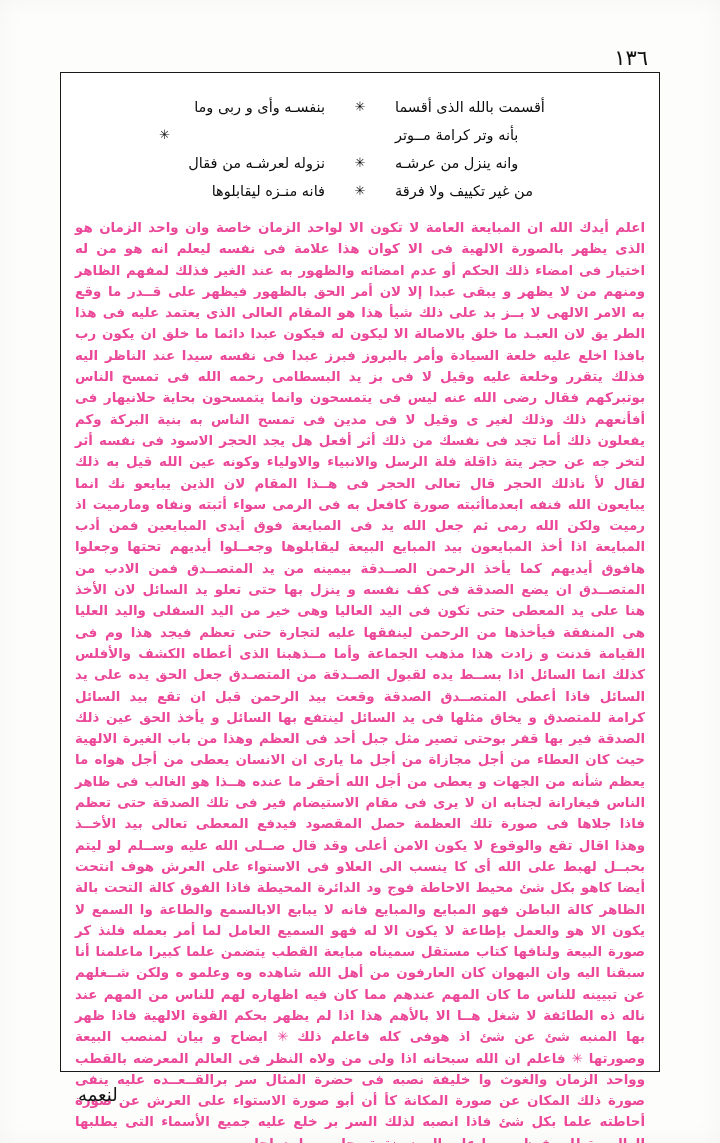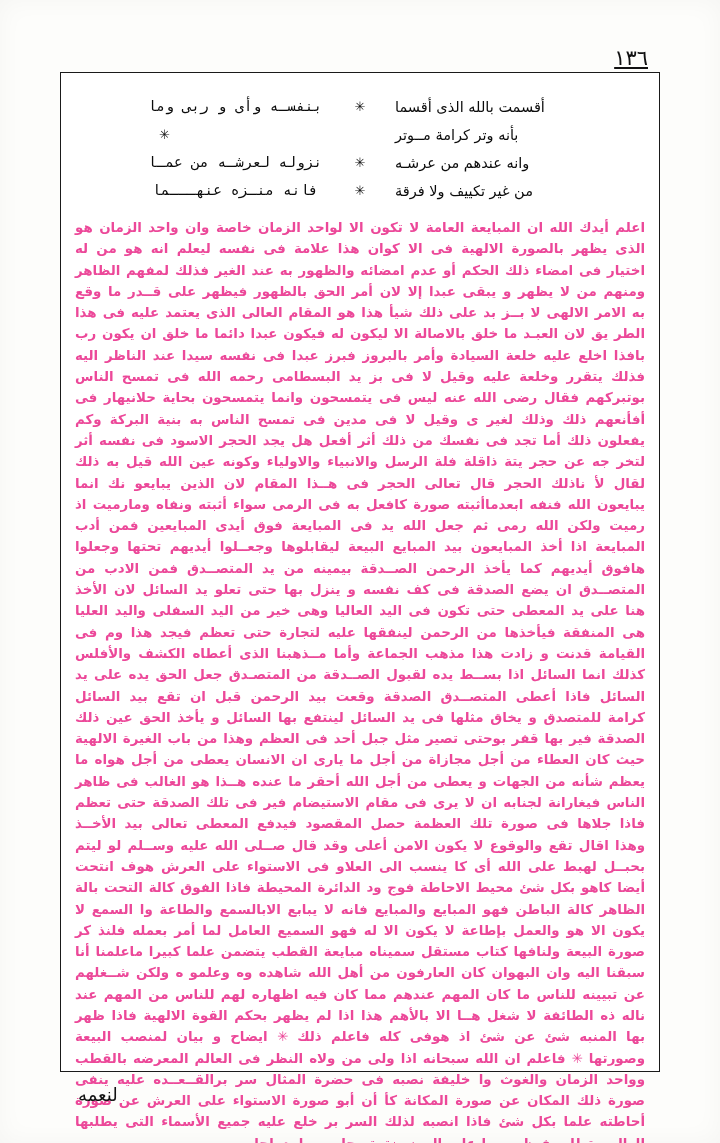--- a/index.html
+++ b/index.html
@@ -27,21 +27,20 @@
   
   .page-number {
     position: absolute;
     top: 46px;
     right: 72px;
     font-size: 21px;
     letter-spacing: 1px;
     direction: rtl;
     font-family: "DejaVu Sans", sans-serif;
     color: #111;
-    text-decoration: underline;
   }
 
   
   .text-frame {
     position: absolute;
     left: 60px;
     top: 72px;
     width: 600px;
     height: 1000px;
     border: 1.6px solid #1a1a1a;
@@ -74,21 +73,21 @@
     line-height: 24px;
     margin-bottom: 4px;
     white-space: nowrap;
     font-family: "DejaVu Sans", sans-serif;
   }
   .hemistich {
     flex: 0 0 auto;
     min-width: 180px;
   }
   .hemistich.first { text-align: left; }
-  .hemistich.second { text-align: center; font-family: Liberation Mono, monospace; }
+  .hemistich.second { text-align: right; }
   .sep {
     flex: 0 0 auto;
     padding: 0 14px;
     font-size: 13px;
     color: #111;
   }
 
   
   .body-text {
     margin-top: 14px;
@@ -143,29 +142,29 @@
           <span class="sep">✳</span>
           <span class="hemistich second">بنفسـه   وأى و ربى وما</span>
         </div>
 
         <div class="verse-line">
           <span class="hemistich first">بأنه  وتر كرامة مــوتر</span>
           <span class="sep">✳</span>
         </div>
 
         <div class="verse-line">
-          <span class="hemistich first">وانه عندهم من عرشـه</span>
+          <span class="hemistich first">وانه ينزل من عرشـه</span>
           <span class="sep">✳</span>
-          <span class="hemistich second">نزوله لعرشـه من عمـا</span>
+          <span class="hemistich second">نزوله لعرشـه من فقال</span>
         </div>
 
         <div class="verse-line">
           <span class="hemistich first">من غير تكييف ولا فرقة</span>
           <span class="sep">✳</span>
-          <span class="hemistich second">فانه  منـزه  عنهـــما</span>
+          <span class="hemistich second">فانه  منـزه  ليقابلوها</span>
         </div>
 
       </div>
 
       <div class="body-text">
         <p>اعلم أيدك الله ان المبايعة العامة لا تكون الا لواحد الزمان خاصة وان واحد الزمان هو الذى يظهر بالصورة الالهية فى الا كوان هذا علامة فى نفسه ليعلم انه هو من له اختيار فى امضاء ذلك الحكم أو عدم امضائه والظهور به عند الغير فذلك لمفهم الظاهر ومنهم من لا يظهر و يبقى عبدا إلا لان أمر الحق بالظهور فيظهر على قــدر ما وقع به الامر الالهى لا بــز بد على ذلك شيأ هذا هو المقام العالى الذى يعتمد عليه فى هذا الطر يق لان العبـد ما خلق بالاصالة الا ليكون له فيكون عبدا دائما ما خلق ان يكون رب بافذا اخلع عليه خلعة السيادة وأمر بالبروز فبرز عبدا فى نفسه سيدا عند الناظر اليه فذلك يتقرر وخلعة عليه وقيل لا فى بز يد البسطامى رحمه الله فى تمسح الناس بوتبركهم فقال رضى الله عنه ليس فى يتمسحون وانما يتمسحون بحاية حلانيهار فى أفأنعهم ذلك وذلك لغير ى وقيل لا فى مدين فى تمسح الناس به بنية البركة وكم يفعلون ذلك أما تجد فى نفسك من ذلك أثر أفعل هل يجد الحجر الاسود فى نفسه أثر لتخر جه عن حجر يتة ذاقلة فلة الرسل والانبياء والاولياء وكونه عين الله قيل به ذلك لقال لأ ناذلك الحجر قال تعالى الحجر فى هــذا المقام لان الذين يبايعو نك انما يبايعون الله فنفه ابعدماأثبته صورة كافعل به فى الرمى سواء أثبته ونفاه ومارميت اذ رميت ولكن الله رمى ثم جعل الله يد فى المبايعة فوق أيدى المبايعين فمن أدب المبايعة اذا أخذ المبايعون بيد المبايع البيعة ليقابلوها وجعــلوا أيديهم تحتها وجعلوا هافوق أيديهم كما يأخذ الرحمن الصــدقة بيمينه من يد المتصــدق فمن الادب من المتصــدق ان يضع الصدقة فى كف نفسه و ينزل بها حتى تعلو يد السائل لان الأخذ هنا على يد المعطى حتى تكون فى اليد العاليا وهى خير من اليد السفلى واليد العليا هى المنفقة فيأخذها من الرحمن لينفقها عليه لتجارة حتى تعظم فيجد هذا وم فى القيامة قدنت و زادت هذا مذهب الجماعة وأما مــذهبنا الذى أعطاه الكشف والأفلس كذلك انما السائل اذا بســط يده لقبول الصــدقة من المتصـدق جعل الحق يده على يد السائل فاذا أعطى المتصــدق الصدقة وقعت بيد الرحمن قبل ان تقع بيد السائل كرامة للمتصدق و يخاق مثلها فى يد السائل لينتفع بها السائل و يأخذ الحق عين ذلك الصدقة فير بها قفر بوحتى تصير مثل جبل أحد فى العظم وهذا من باب الغيرة الالهية حيث كان العطاء من أجل مجازاة من أجل ما يارى ان الانسان يعطى من أجل هواه ما يعظم شأنه من الجهات و يعطى من أجل الله أحقر ما عنده هــذا هو الغالب فى ظاهر الناس فيغارانة لجنابه ان لا يرى فى مقام الاستيضام فير فى تلك الصدقة حتى تعظم فاذا جلاها فى صورة تلك العظمة حصل المقصود فيدفع المعطى تعالى بيد الأخــذ وهذا اقال تقع والوقوع لا يكون الامن أعلى وقد قال صــلى الله عليه وســلم لو ليتم بحبــل لهبط على الله أى كا ينسب الى العلاو فى الاستواء على العرش هوف انتحت أيضا كاهو بكل شئ محيط الاحاطة فوج ود الدائرة المحيطة فاذا الفوق كالة التحت بالة الظاهر كالة الباطن فهو المبايع والمبايع فانه لا يبابع الابالسمع والطاعة وا السمع لا يكون الا هو والعمل بإطاعة لا يكون الا له فهو السميع العامل لما أمر بعمله فلنذ كر صورة البيعة ولنافها كتاب مستقل سميناه مبايعة القطب يتضمن علما كبيرا ماعلمنا أنا سبقنا اليه وان البهوان كان العارفون من أهل الله شاهده وه وعلمو ه ولكن شــغلهم عن تبيينه للناس ما كان المهم عندهم مما كان فيه اظهاره لهم للناس من المهم عند ناله ذه الطائفة لا شغل هــا الا بالأهم هذا اذا لم يظهر بحكم القوة الالهية فاذا ظهر بها المنبه شئ عن شئ اذ هوفى كله فاعلم ذلك ✳ ايضاح و بيان لمنصب البيعة وصورتها ✳ فاعلم ان الله سبحانه اذا ولى من ولاه النظر فى العالم المعرضه بالقطب وواحد الزمان والغوث وا خليفة نصبه فى حضرة المثال سر برالقــعــده عليه ينفى صورة ذلك المكان عن صورة المكانة كأ أن أبو صورة الاستواء على العرش عن صورة أحاطته علما بكل شئ فاذا انصبه لذلك السر بر خلع عليه جميع الأسماء التى يطلبها العالم وتطلبه فيظهر بها على الروز ينةمتو جامسورامدملجا</p>
       </div>
 
     </div>
   </div>

